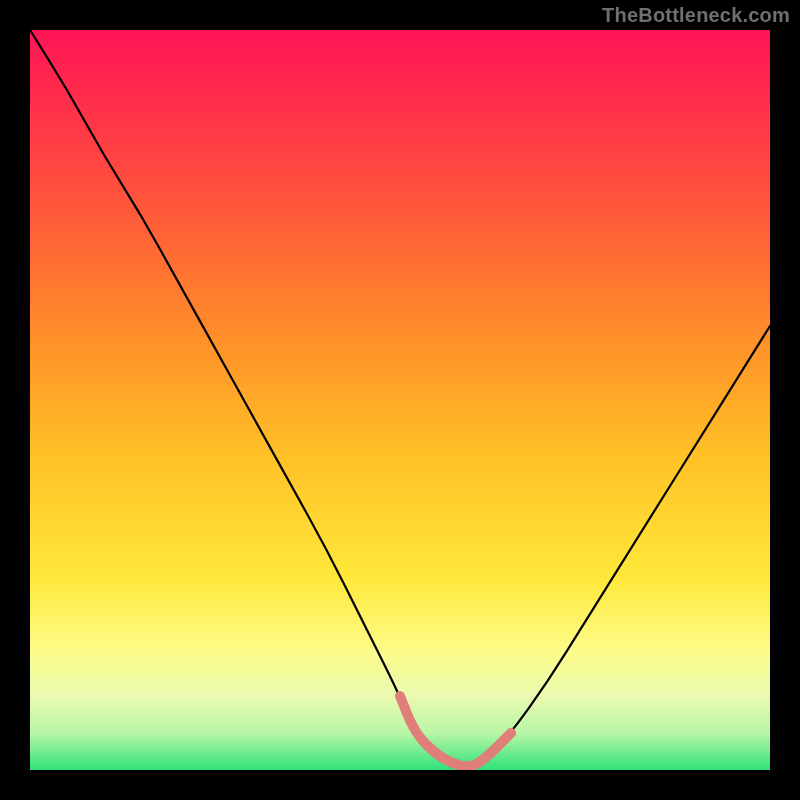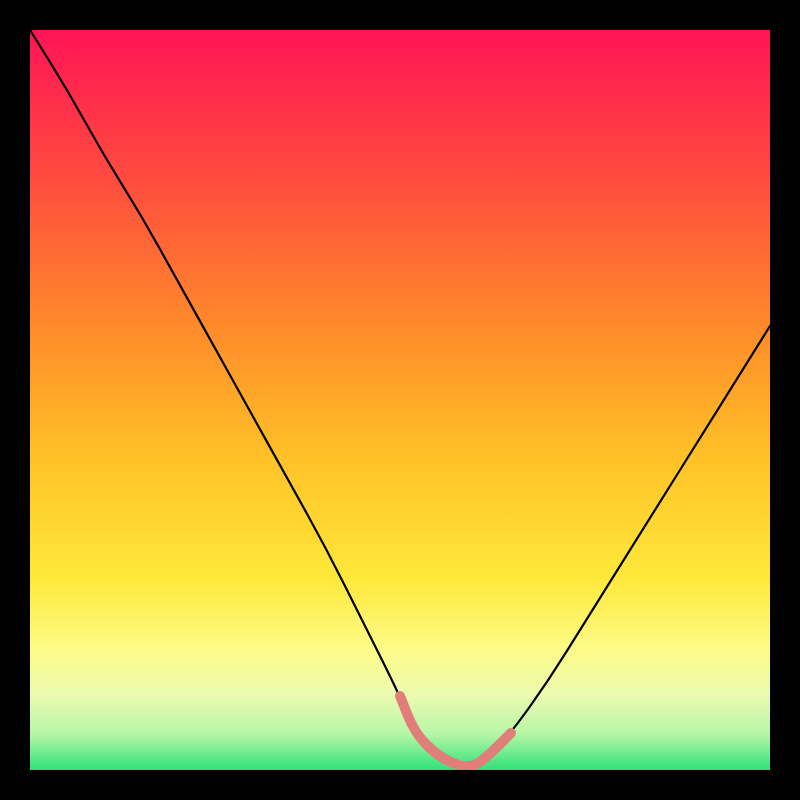--- a/index.html
+++ b/index.html
@@ -38,20 +38,21 @@
     width: 100%;
     height: 100%;
     display: block;
   }
 </style>
 </head>
 <body>
 
 <div class="stage">
 
+  <div class="watermark">TheBottleneck.com</div>
 
   <div class="plot">
     <svg viewBox="0 0 740 740" preserveAspectRatio="none">
       <defs>
         <linearGradient id="bg-grad" x1="0" y1="0" x2="0" y2="1">
             <stop offset="0%" stop-color="#ff1456"></stop>
             <stop offset="20%" stop-color="#ff4b3f"></stop>
             <stop offset="40%" stop-color="#ff8a2a"></stop>
             <stop offset="57.99999999999999%" stop-color="#ffc227"></stop>
             <stop offset="74%" stop-color="#ffe83a"></stop>

